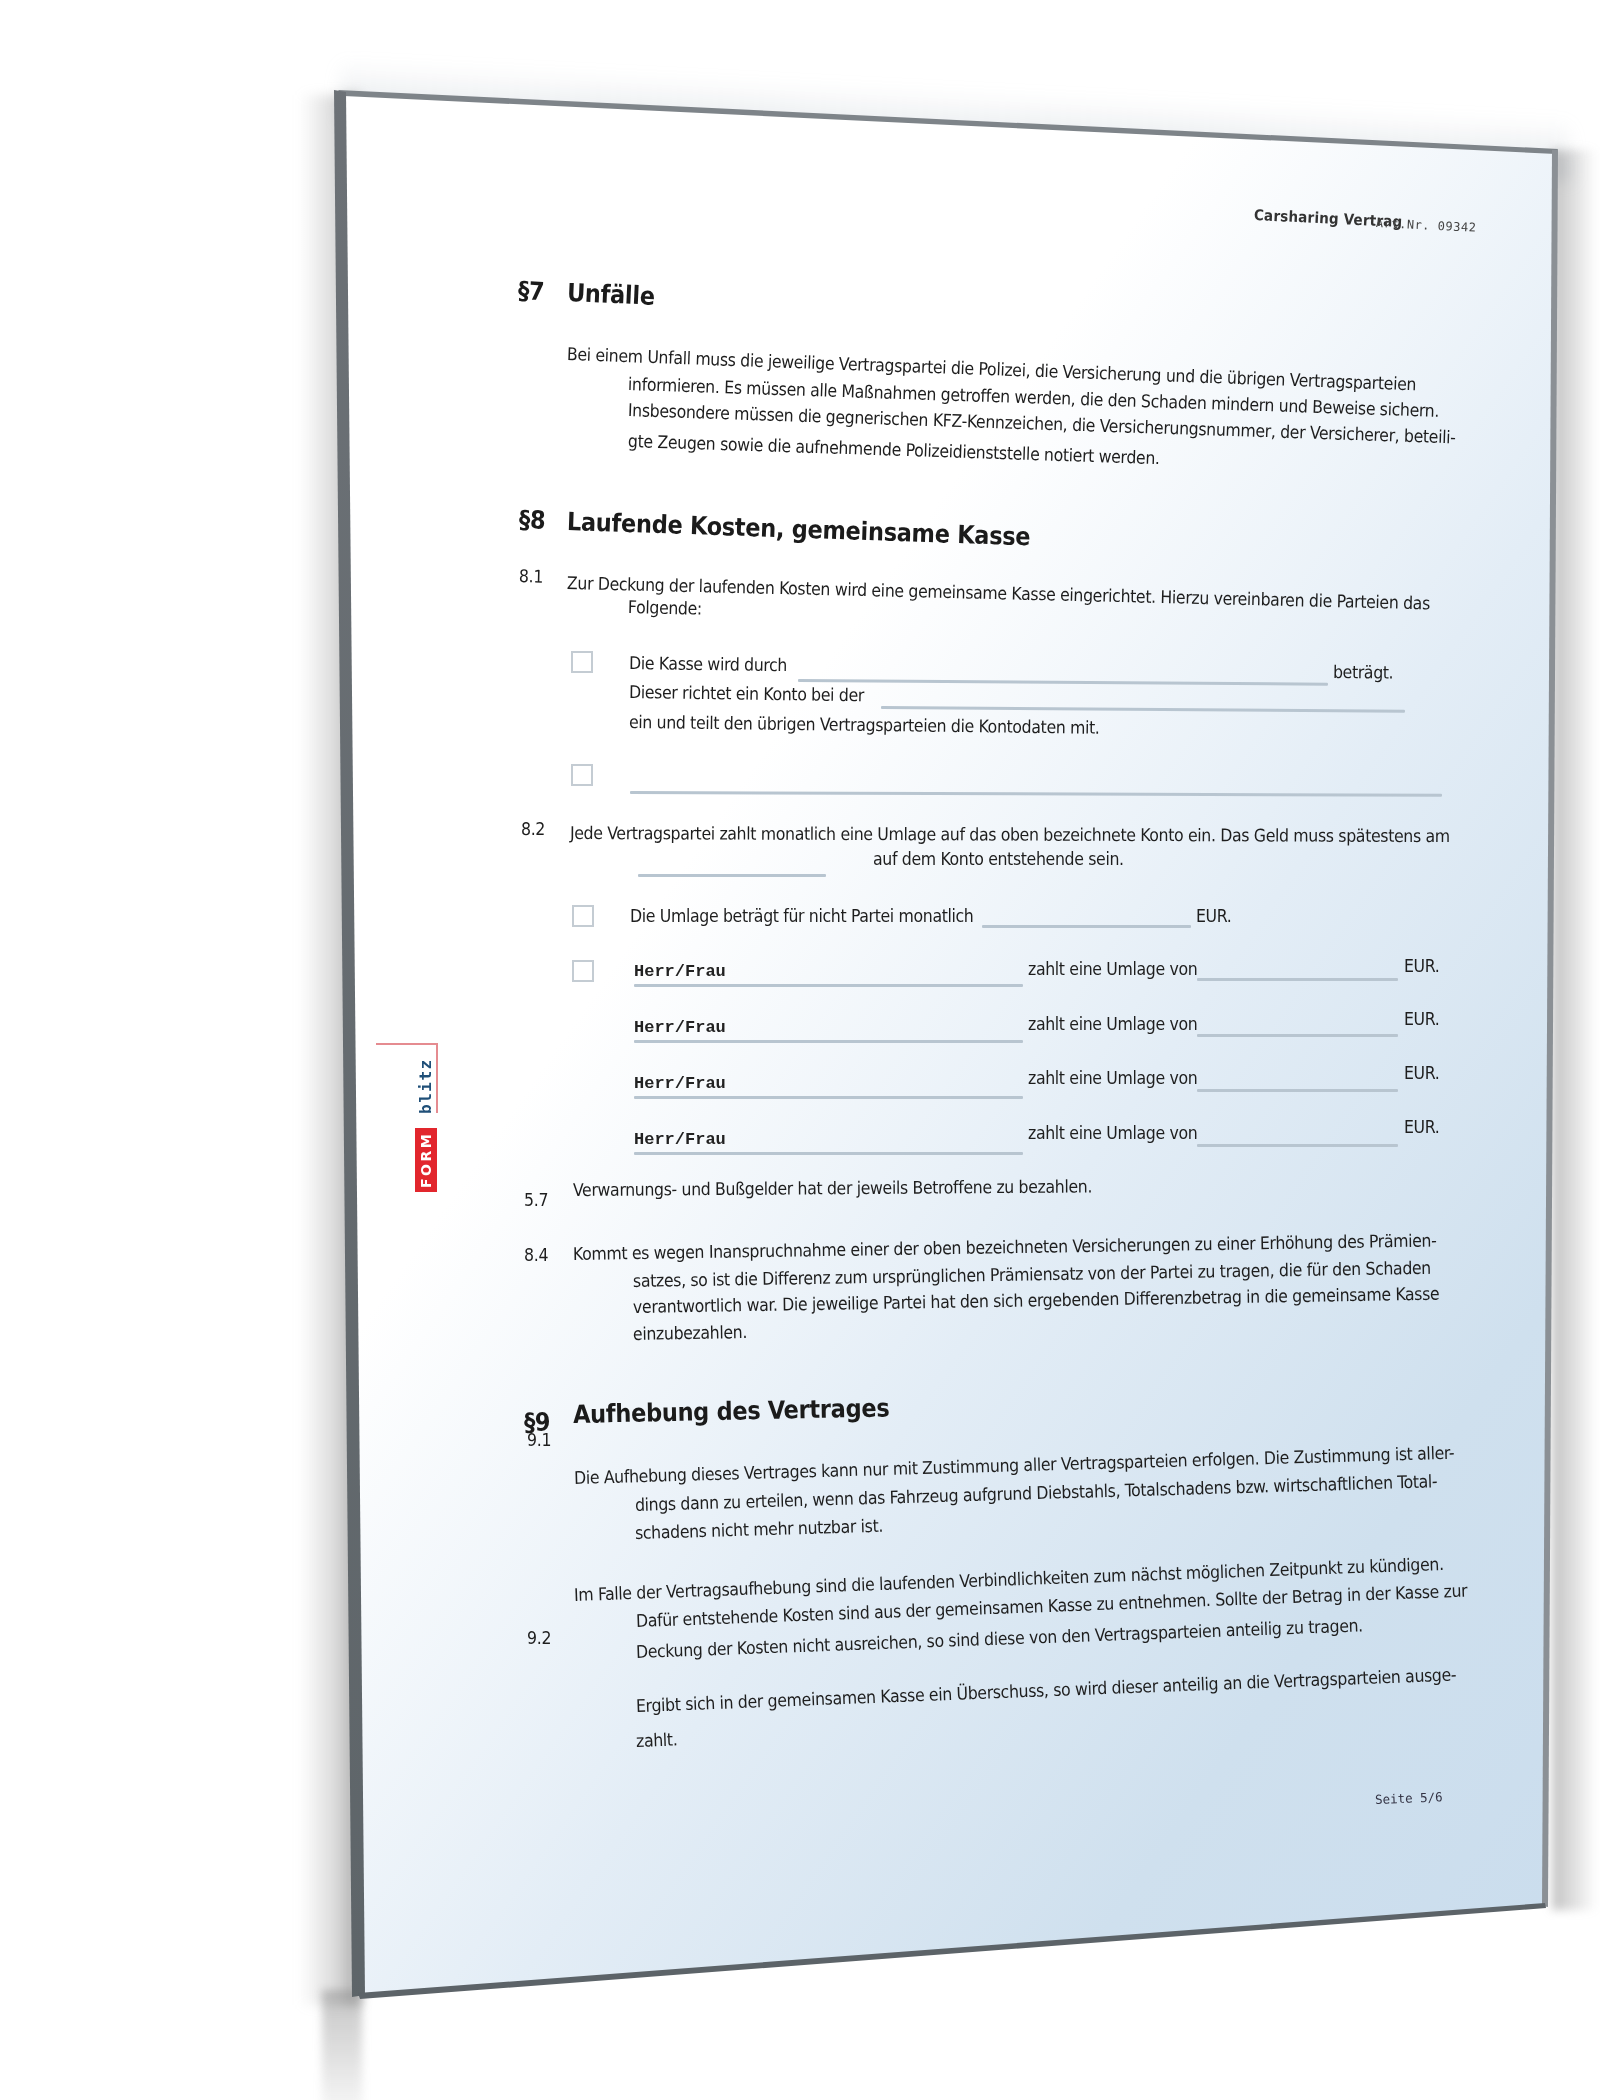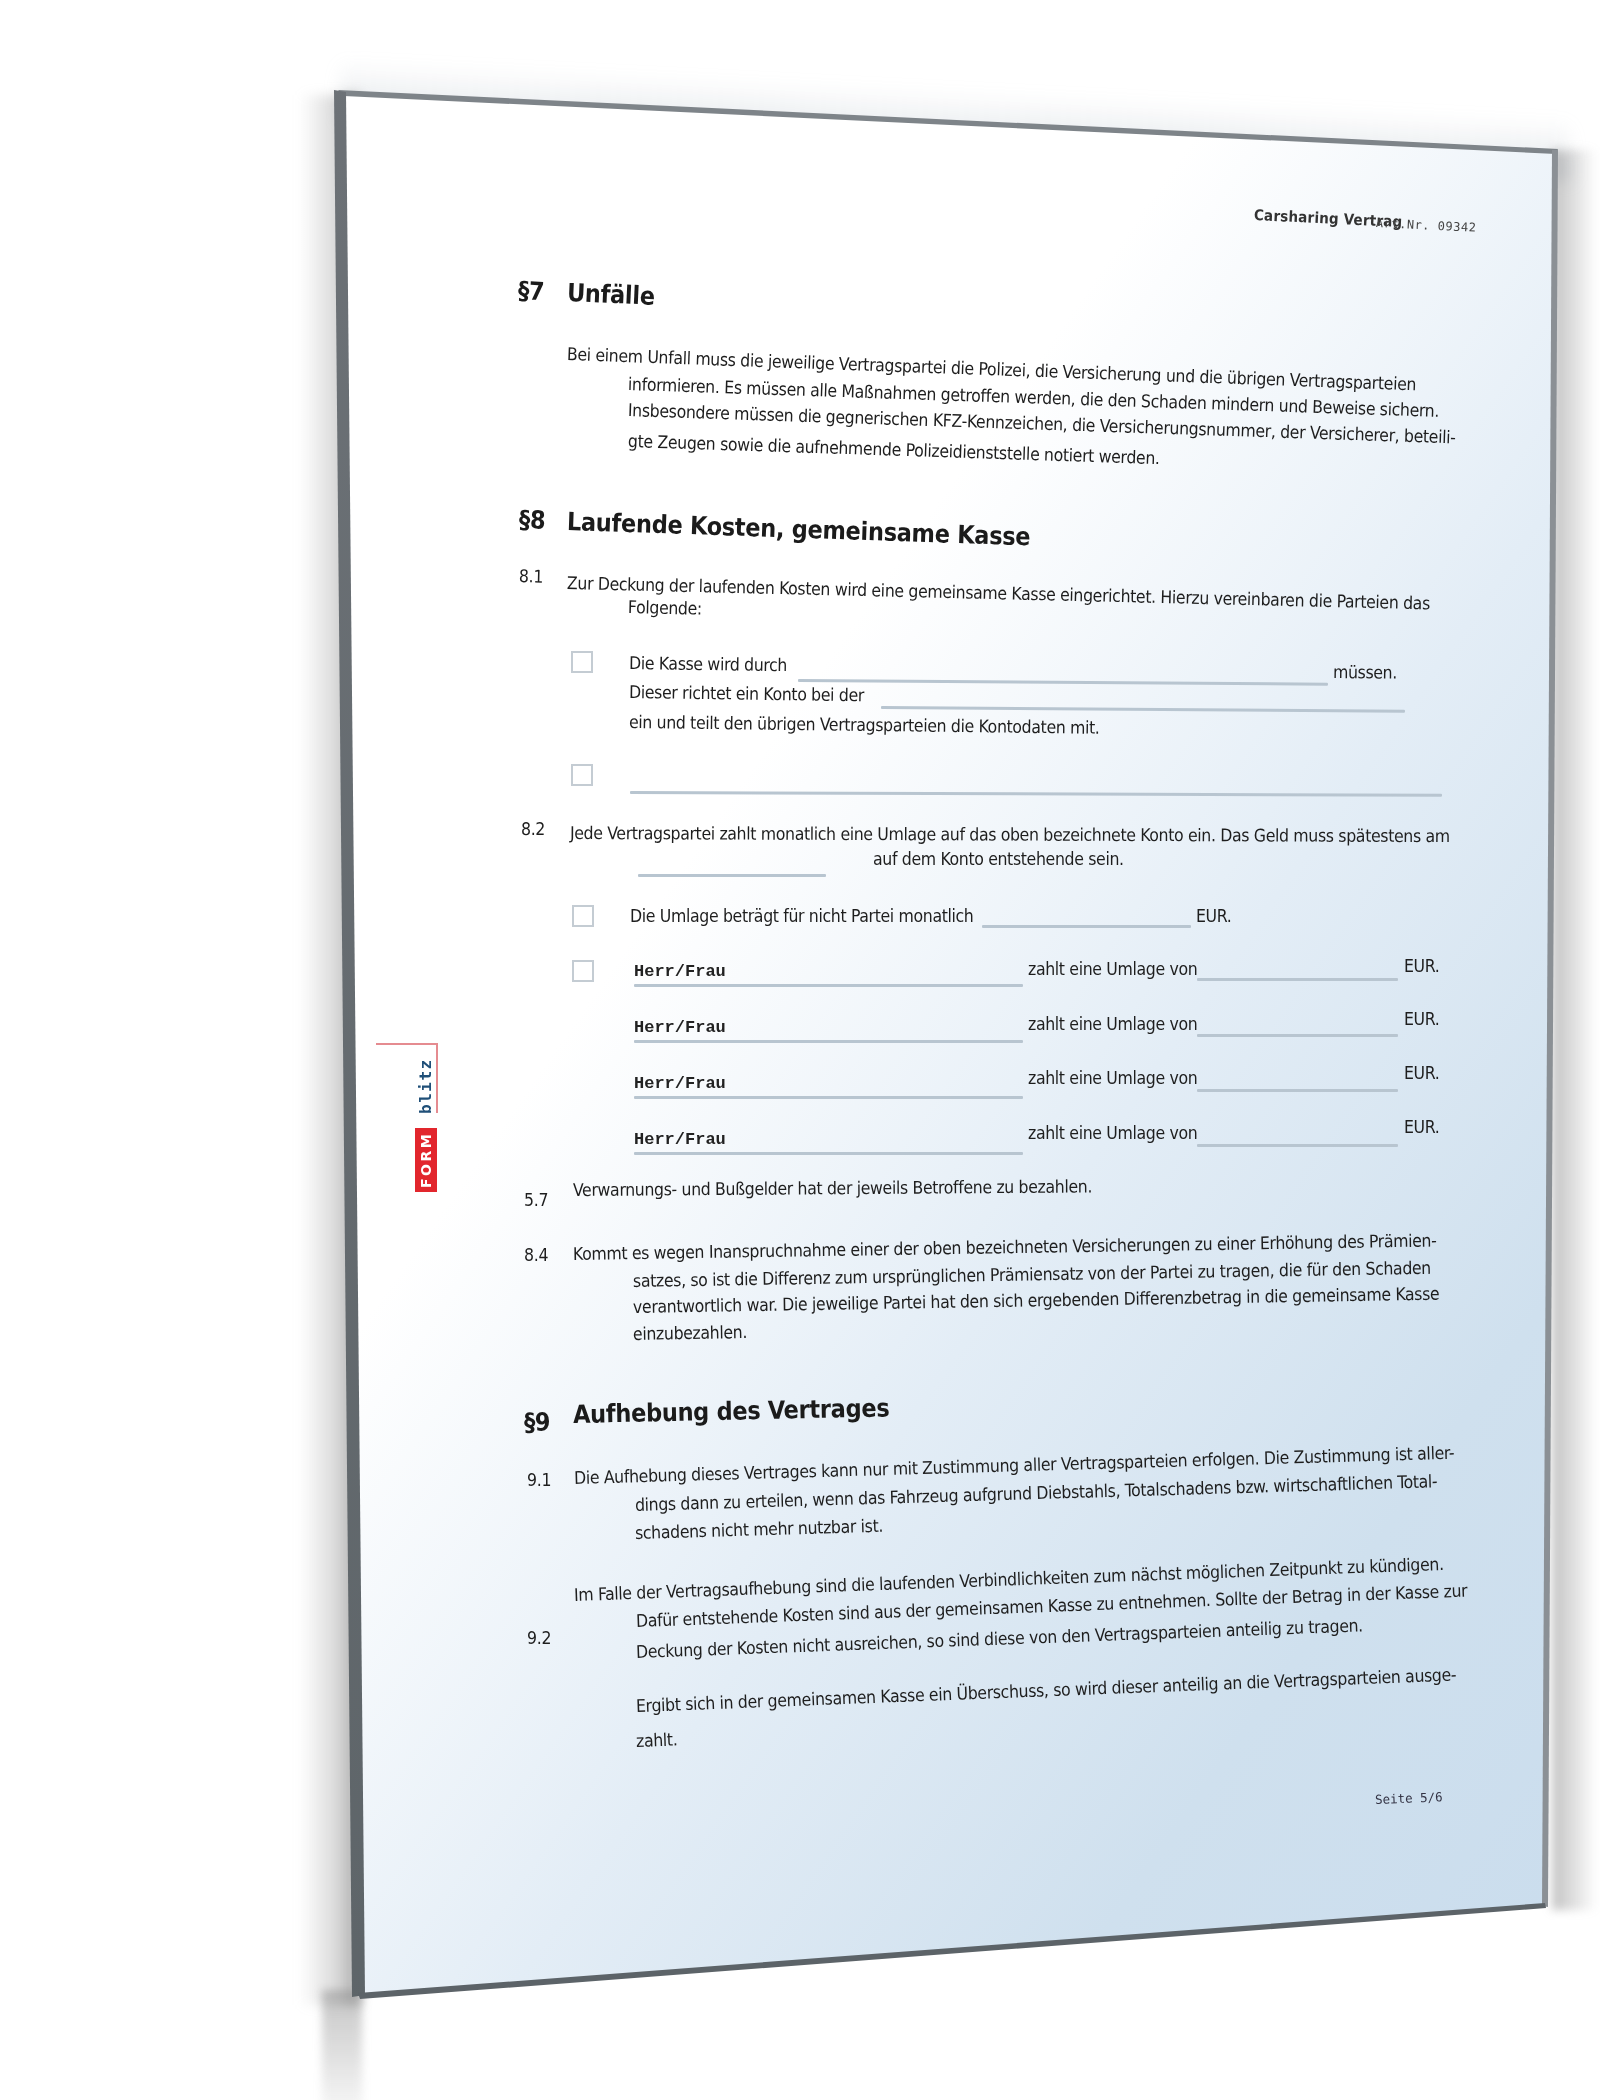--- a/index.html
+++ b/index.html
@@ -123,21 +123,21 @@
   <div class="c h2" style="left:519px;top:505px;transform:rotate(1.9deg);">§8</div>
   <div class="c h2" style="left:567px;top:507px;transform:rotate(1.9deg);">Laufende Kosten, gemeinsame Kasse</div>
 
   <div class="c num" style="left:519px;top:566px;transform:rotate(1.5deg);">8.1</div>
   <div class="c p" style="left:567px;top:573px;transform:rotate(1.35deg);">Zur Deckung der laufenden Kosten wird eine gemeinsame Kasse eingerichtet. Hierzu vereinbaren die Parteien das</div>
   <div class="c p" style="left:628px;top:597px;transform:rotate(1.3deg);">Folgende:</div>
 
   <div class="cb" style="left:571px;top:651px;"></div>
   <div class="c p" style="left:629px;top:653px;transform:rotate(0.8deg);">Die Kasse wird durch</div>
   <div class="line" style="left:798px;top:679px;width:530px;transform:rotate(0.4deg);"></div>
-  <div class="c p" style="left:1333px;top:662px;transform:rotate(0.6deg);">müssen.</div>
+  <div class="c p" style="left:1333px;top:662px;transform:rotate(0.6deg);">beträgt.</div>
   <div class="c p" style="left:629px;top:682px;transform:rotate(0.8deg);">Dieser richtet ein Konto bei der</div>
   <div class="line" style="left:881px;top:706px;width:524px;transform:rotate(0.4deg);"></div>
   <div class="c p" style="left:629px;top:712px;transform:rotate(0.7deg);">ein und teilt den übrigen Vertragsparteien die Kontodaten mit.</div>
 
   <div class="cb" style="left:571px;top:764px;"></div>
   <div class="line" style="left:630px;top:791px;width:812px;transform:rotate(0.2deg);"></div>
 
   <div class="c num" style="left:521px;top:819px;transform:rotate(0.4deg);">8.2</div>
   <div class="c p" style="left:570px;top:823px;transform:rotate(0.2deg);">Jede Vertragspartei zahlt monatlich eine Umlage auf das oben bezeichnete Konto ein. Das Geld muss spätestens am</div>
   <div class="line" style="left:638px;top:874px;width:188px;"></div>
@@ -179,21 +179,21 @@
 
   <div class="c num" style="left:524px;top:1245px;">8.4</div>
   <div class="c p" style="left:573px;top:1244px;transform:rotate(-0.9deg);">Kommt es wegen Inanspruchnahme einer der oben bezeichneten Versicherungen zu einer Erhöhung des Prämien-</div>
   <div class="c p" style="left:633px;top:1271px;transform:rotate(-0.95deg);">satzes, so ist die Differenz zum ursprünglichen Prämiensatz von der Partei zu tragen, die für den Schaden</div>
   <div class="c p" style="left:633px;top:1297px;transform:rotate(-0.95deg);">verantwortlich war. Die jeweilige Partei hat den sich ergebenden Differenzbetrag in die gemeinsame Kasse</div>
   <div class="c p" style="left:633px;top:1324px;transform:rotate(-1deg);">einzubezahlen.</div>
 
   <div class="c h2" style="left:524px;top:1408px;transform:rotate(-1.2deg);">§9</div>
   <div class="c h2" style="left:573px;top:1400px;transform:rotate(-1.2deg);">Aufhebung des Vertrages</div>
 
-  <div class="c num" style="left:527px;top:1470px;text-align:center;">9.1</div>
+  <div class="c num" style="left:527px;top:1430px;text-align:center;">9.1</div>
   <div class="c p" style="left:574px;top:1468px;transform:rotate(-1.65deg);">Die Aufhebung dieses Vertrages kann nur mit Zustimmung aller Vertragsparteien erfolgen. Die Zustimmung ist aller-</div>
   <div class="c p" style="left:635px;top:1495px;transform:rotate(-1.7deg);">dings dann zu erteilen, wenn das Fahrzeug aufgrund Diebstahls, Totalschadens bzw. wirtschaftlichen Total-</div>
   <div class="c p" style="left:635px;top:1523px;transform:rotate(-1.7deg);">schadens nicht mehr nutzbar ist.</div>
 
   <div class="c num" style="left:527px;top:1587px;margin-top:41px;">9.2</div>
   <div class="c p" style="left:574px;top:1585px;transform:rotate(-2.05deg);">Im Falle der Vertragsaufhebung sind die laufenden Verbindlichkeiten zum nächst möglichen Zeitpunkt zu kündigen.</div>
   <div class="c p" style="left:636px;top:1611px;transform:rotate(-2.1deg);">Dafür entstehende Kosten sind aus der gemeinsamen Kasse zu entnehmen. Sollte der Betrag in der Kasse zur</div>
   <div class="c p" style="left:636px;top:1642px;transform:rotate(-2.1deg);">Deckung der Kosten nicht ausreichen, so sind diese von den Vertragsparteien anteilig zu tragen.</div>
   <div class="c p" style="left:636px;top:1696px;transform:rotate(-2.2deg);">Ergibt sich in der gemeinsamen Kasse ein Überschuss, so wird dieser anteilig an die Vertragsparteien ausge-</div>
   <div class="c p" style="left:636px;top:1731px;transform:rotate(-2.2deg);">zahlt.</div>

